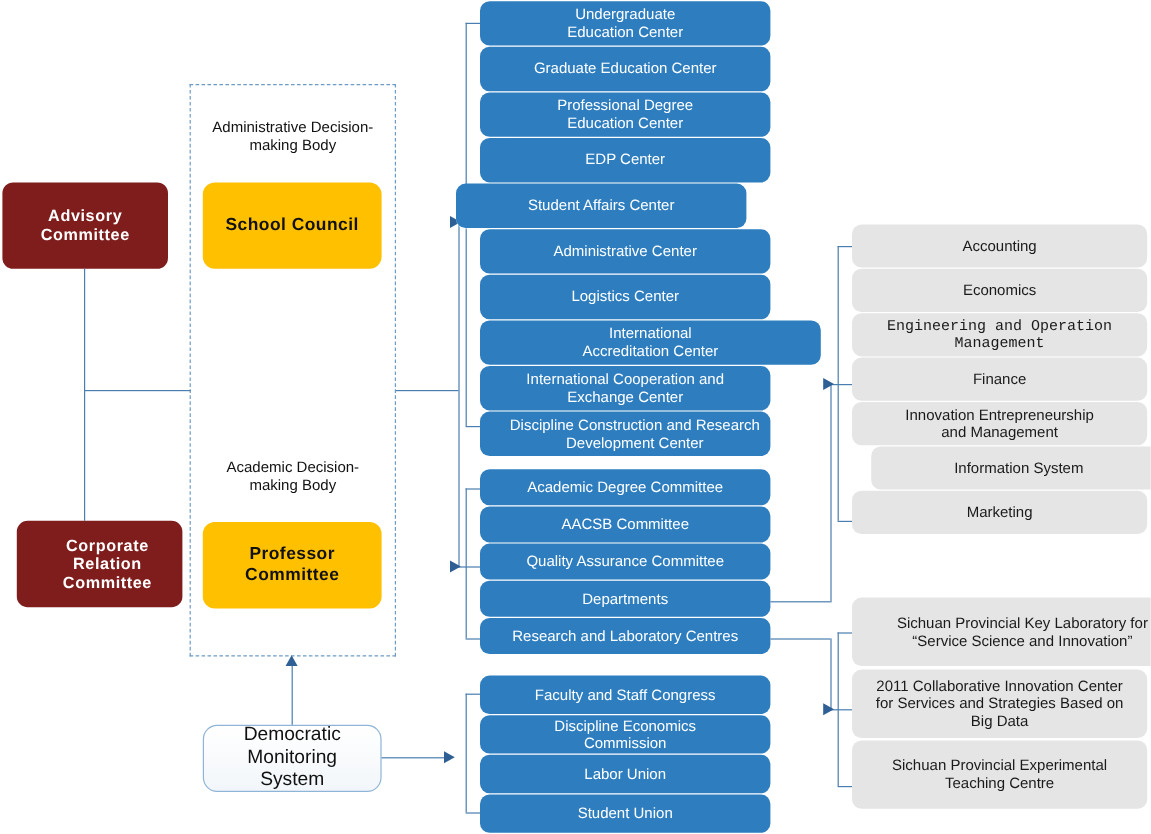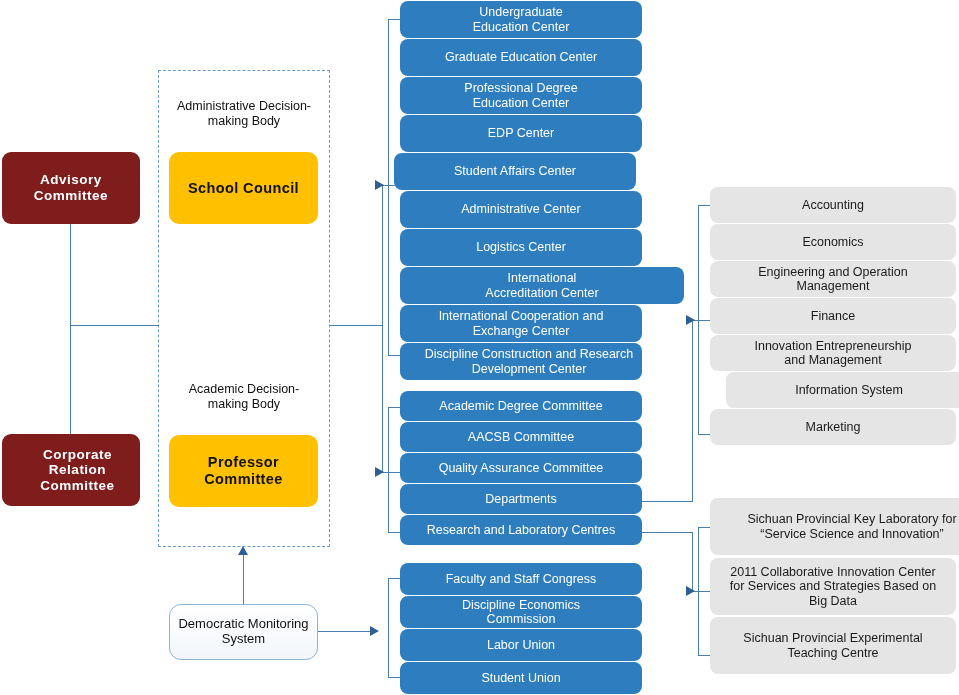--- a/index.html
+++ b/index.html
@@ -57,21 +57,21 @@
     font-size: 14.5px;
     font-weight: bold;
     letter-spacing: 0.4px;
     border-radius: 10px;
   }
   
   .white-box {
     background: linear-gradient(180deg,#ffffff 0%,#f2f6fa 100%);
     border: 1px solid #8EB4D6;
     color: #111111;
-    font-size: 13px;
+    font-size: 16px;
     border-radius: 12px;
   }
   
   .dashed-group {
     position: absolute;
     box-sizing: border-box;
     border: 1.6px dashed #6E9BC5;
     background: transparent;
   }
   .group-caption {
@@ -118,21 +118,21 @@
   <div class="group-caption" style="left:160px; top:99px; width:168px; white-space:pre-line;">Administrative Decision-
 making Body</div>
   <div class="group-caption" style="left:160px; top:382px; width:168px; white-space:pre-line;">Academic Decision-
 making Body</div>
 
   <div class="box blue-big" style="left:2px; top:152px; width:138px; height:72px;">
     <span class="txt" style="white-space:pre-line;">Advisory
 Committee</span>
   </div>
 
-  <div class="box blue-big" style="left:2px; top:434px; width:138px; height:72px;padding-left:13px;">
+  <div class="box blue-big" style="left:14px; top:434px; width:138px; height:72px;padding-left:13px;">
     <span class="txt" style="white-space:pre-line;">Corporate
 Relation
 Committee</span>
   </div>
 
   <div class="vline" style="left:70px; top:224px; height:210px;"></div>
   <div class="hline" style="left:70px; top:325px; width:89px;"></div>
 
   <div class="box yellow-big" style="left:169px; top:152px; width:149px; height:72px;">
     <span class="txt" style="white-space:pre-line;">School Council</span>
@@ -183,21 +183,21 @@
       <div class="box blue" style="left: 400px; width: 242px; height: 37px; top: 39px;">
         <span class="txt" style="white-space: pre-line;">Graduate Education Center</span>
       </div>
       <div class="box blue" style="left: 400px; width: 242px; height: 37px; top: 77px;">
         <span class="txt" style="white-space: pre-line;">Professional Degree
 Education Center</span>
       </div>
       <div class="box blue" style="left: 400px; width: 242px; height: 37px; top: 115px;">
         <span class="txt" style="white-space: pre-line;">EDP Center</span>
       </div>
-      <div class="box blue" style="left: 394px; width: 242px; height: 37px; top: 153px;">
+      <div class="box blue" style="left: 380px; width: 242px; height: 37px; top: 153px;">
         <span class="txt" style="white-space: pre-line;">Student Affairs Center</span>
       </div>
       <div class="box blue" style="left: 400px; width: 242px; height: 37px; top: 191px;">
         <span class="txt" style="white-space: pre-line;">Administrative Center</span>
       </div>
       <div class="box blue" style="left: 400px; width: 242px; height: 37px; top: 229px;">
         <span class="txt" style="white-space: pre-line;">Logistics Center</span>
       </div>
       <div class="box blue" style="left: 400px; width: 284px; height: 37px; top: 267px;">
         <span class="txt" style="white-space: pre-line;">International
@@ -265,21 +265,21 @@
   <div class="hline" style="left:698px; top:527px; width:14px;"></div>
   <div class="hline" style="left:698px; top:655px; width:14px;"></div>
 
   <div id="departments">
       <div class="box yellow" style="left: 710px; width: 246px; height: 36px; top: 187px;">
         <span class="txt" style="white-space: pre-line;">Accounting</span>
       </div>
       <div class="box yellow" style="left: 710px; width: 246px; height: 36px; top: 224px;">
         <span class="txt" style="white-space: pre-line;">Economics</span>
       </div>
-      <div class="box yellow" style="left: 710px; width: 246px; height: 36px; top: 261px;">
+      <div class="box yellow" style="left: 710px; width: 246px; height: 36px; top: 261px; font-family: Liberation Mono, monospace;">
         <span class="txt" style="white-space: pre-line;">Engineering and Operation
 Management</span>
       </div>
       <div class="box yellow" style="left: 710px; width: 246px; height: 36px; top: 298px;">
         <span class="txt" style="white-space: pre-line;">Finance</span>
       </div>
       <div class="box yellow" style="left: 710px; width: 246px; height: 36px; top: 335px;">
         <span class="txt" style="white-space: pre-line;">Innovation Entrepreneurship
 and Management</span>
       </div>

